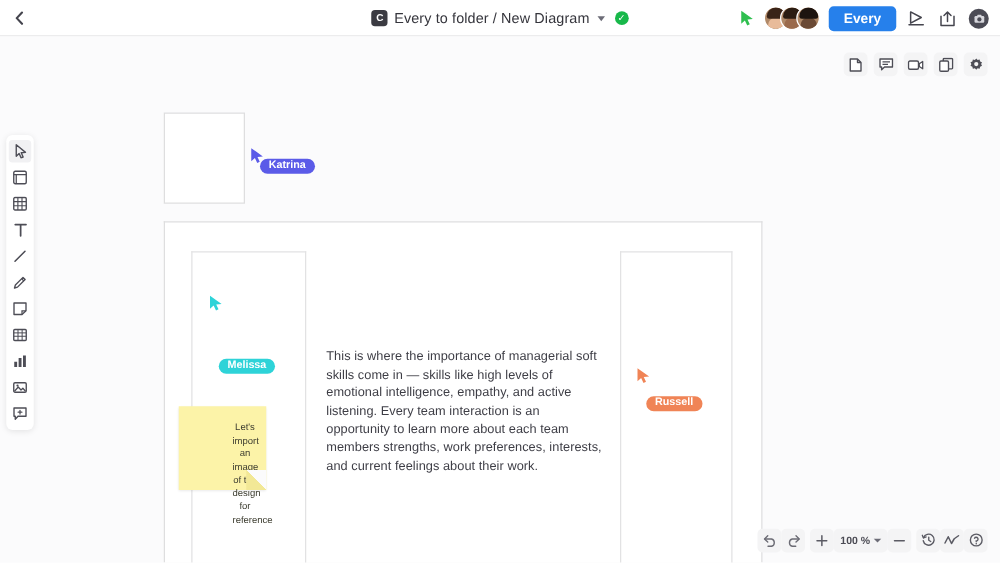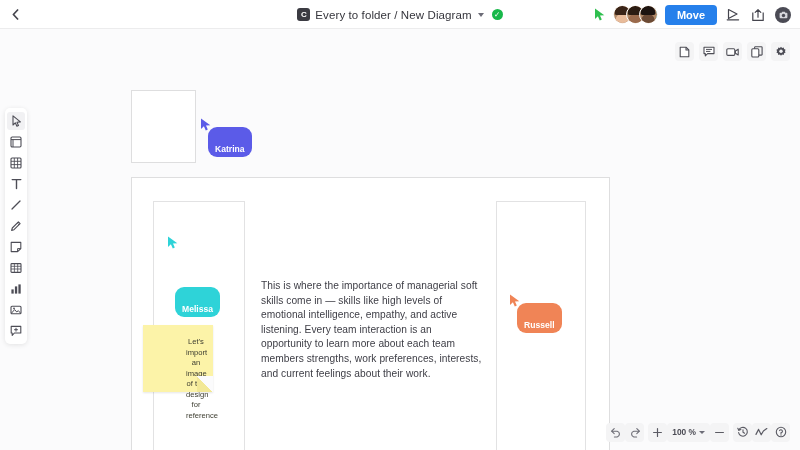--- a/index.html
+++ b/index.html
@@ -139,21 +139,21 @@
   .sticky-fold {
     position: absolute; right: 0; bottom: 0; width: 16px; height: 16px;
     background: linear-gradient(225deg, #fbfbfc 50%, #f2e896 50%);
   }
 
   
   .cursor-wrap { position: absolute; z-index: 20; }
   .cursor-arrow { display: block; }
   .cursor-label {
     position: absolute; left: 8px; top: 9px;
-    padding: 18px 7px 3px; border-radius: 9px;
+    padding: 0 7px 3px; border-radius: 9px;
     font-size: 8.6px; font-weight: bold; color: #ffffff; white-space: nowrap;
     line-height: 1.05;
   }
 
   
   .bottom-bar {
     position: absolute; right: 10px; bottom: 7px; height: 22px;
     display: flex; align-items: center; gap: 0; z-index: 30;
   }
   .bb-btn {
@@ -204,21 +204,21 @@
         <div class="avatar" style="--ring:#f08456;">
           <div class="av-face" style="--skin:#9a6a4c"></div>
             <div class="av-hair" style="--hair:#2b1c12"></div>
         </div>
         <div class="avatar" style="--ring:#2ed3d8;">
           <div class="av-face" style="--skin:#6b4a35"></div>
             <div class="av-hair" style="--hair:#1d1410"></div>
         </div>
       </div>
 
-      <button class="share-btn">Move</button>
+      <button class="share-btn">Every</button>
 
       <div class="hdr-ic">
         <svg width="14" height="13" viewBox="0 0 14 13">
           <path d="M2.5 1.5 L11 6 L2.5 10.5 Z" fill="none" stroke="#45454e" stroke-width="1.2" stroke-linejoin="round"></path>
           <line x1="1.2" y1="11.8" x2="12.6" y2="11.8" stroke="#45454e" stroke-width="1.2" stroke-linecap="round"></line>
         </svg>
       </div>
 
       <div class="hdr-ic">
         <svg width="14" height="14" viewBox="0 0 14 14">
@@ -367,21 +367,21 @@
       <svg class="cursor-arrow" width="12" height="13" viewBox="0 0 12 13">
         <path d="M1 0.5 L1 11 L3.9 8.3 L5.8 12.4 L7.8 11.4 L6 7.5 L10.3 7.2 Z" fill="#2ed3d8"></path>
       </svg>
       <div class="cursor-label" style="background:#2ed3d8;margin-top:42px;">Melissa</div>
     </div>
 
     <div class="cursor-wrap" style="left:509px; top:265px;">
       <svg class="cursor-arrow" width="12" height="13" viewBox="0 0 12 13">
         <path d="M1 0.5 L1 11 L3.9 8.3 L5.8 12.4 L7.8 11.4 L6 7.5 L10.3 7.2 Z" fill="#f08456"></path>
       </svg>
-      <div class="cursor-label" style="background:#f08456;">Russell</div>
+      <div class="cursor-label" style="background:#f08456;margin-top:14px;">Russell</div>
     </div>
   </div>
 
   <div class="bottom-bar">
     <div class="bb-btn">
       <svg width="12" height="11" viewBox="0 0 12 11">
         <path d="M2 4.2 H7.2 A3 3 0 0 1 7.2 10 H4.4" fill="none" stroke="#6b6b74" stroke-width="1.1" stroke-linecap="round"></path>
         <path d="M4.2 1.6 L1.6 4.2 L4.2 6.6" fill="none" stroke="#6b6b74" stroke-width="1.1" stroke-linecap="round" stroke-linejoin="round"></path>
       </svg>
     </div>

